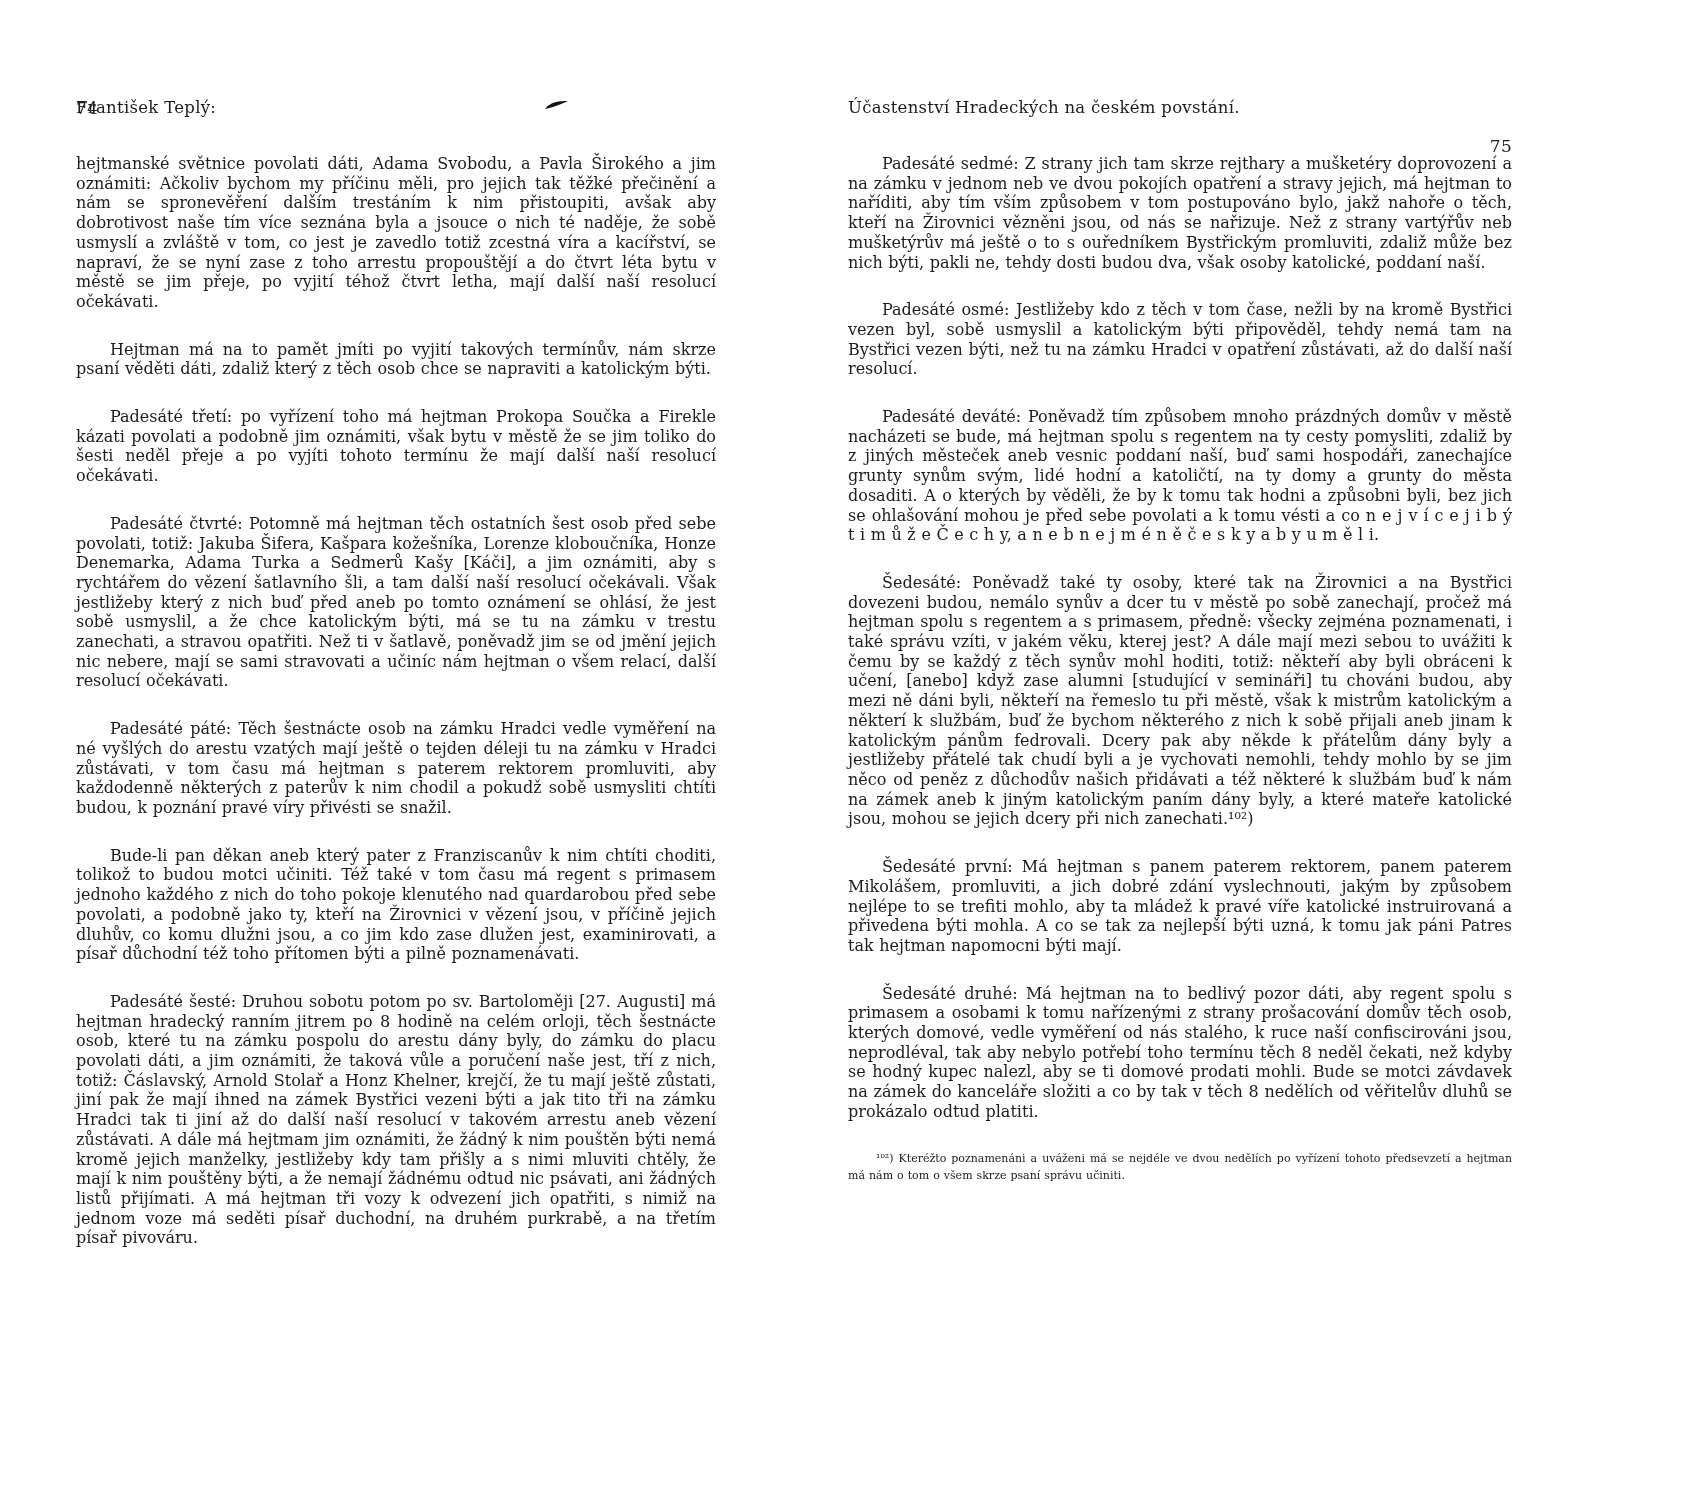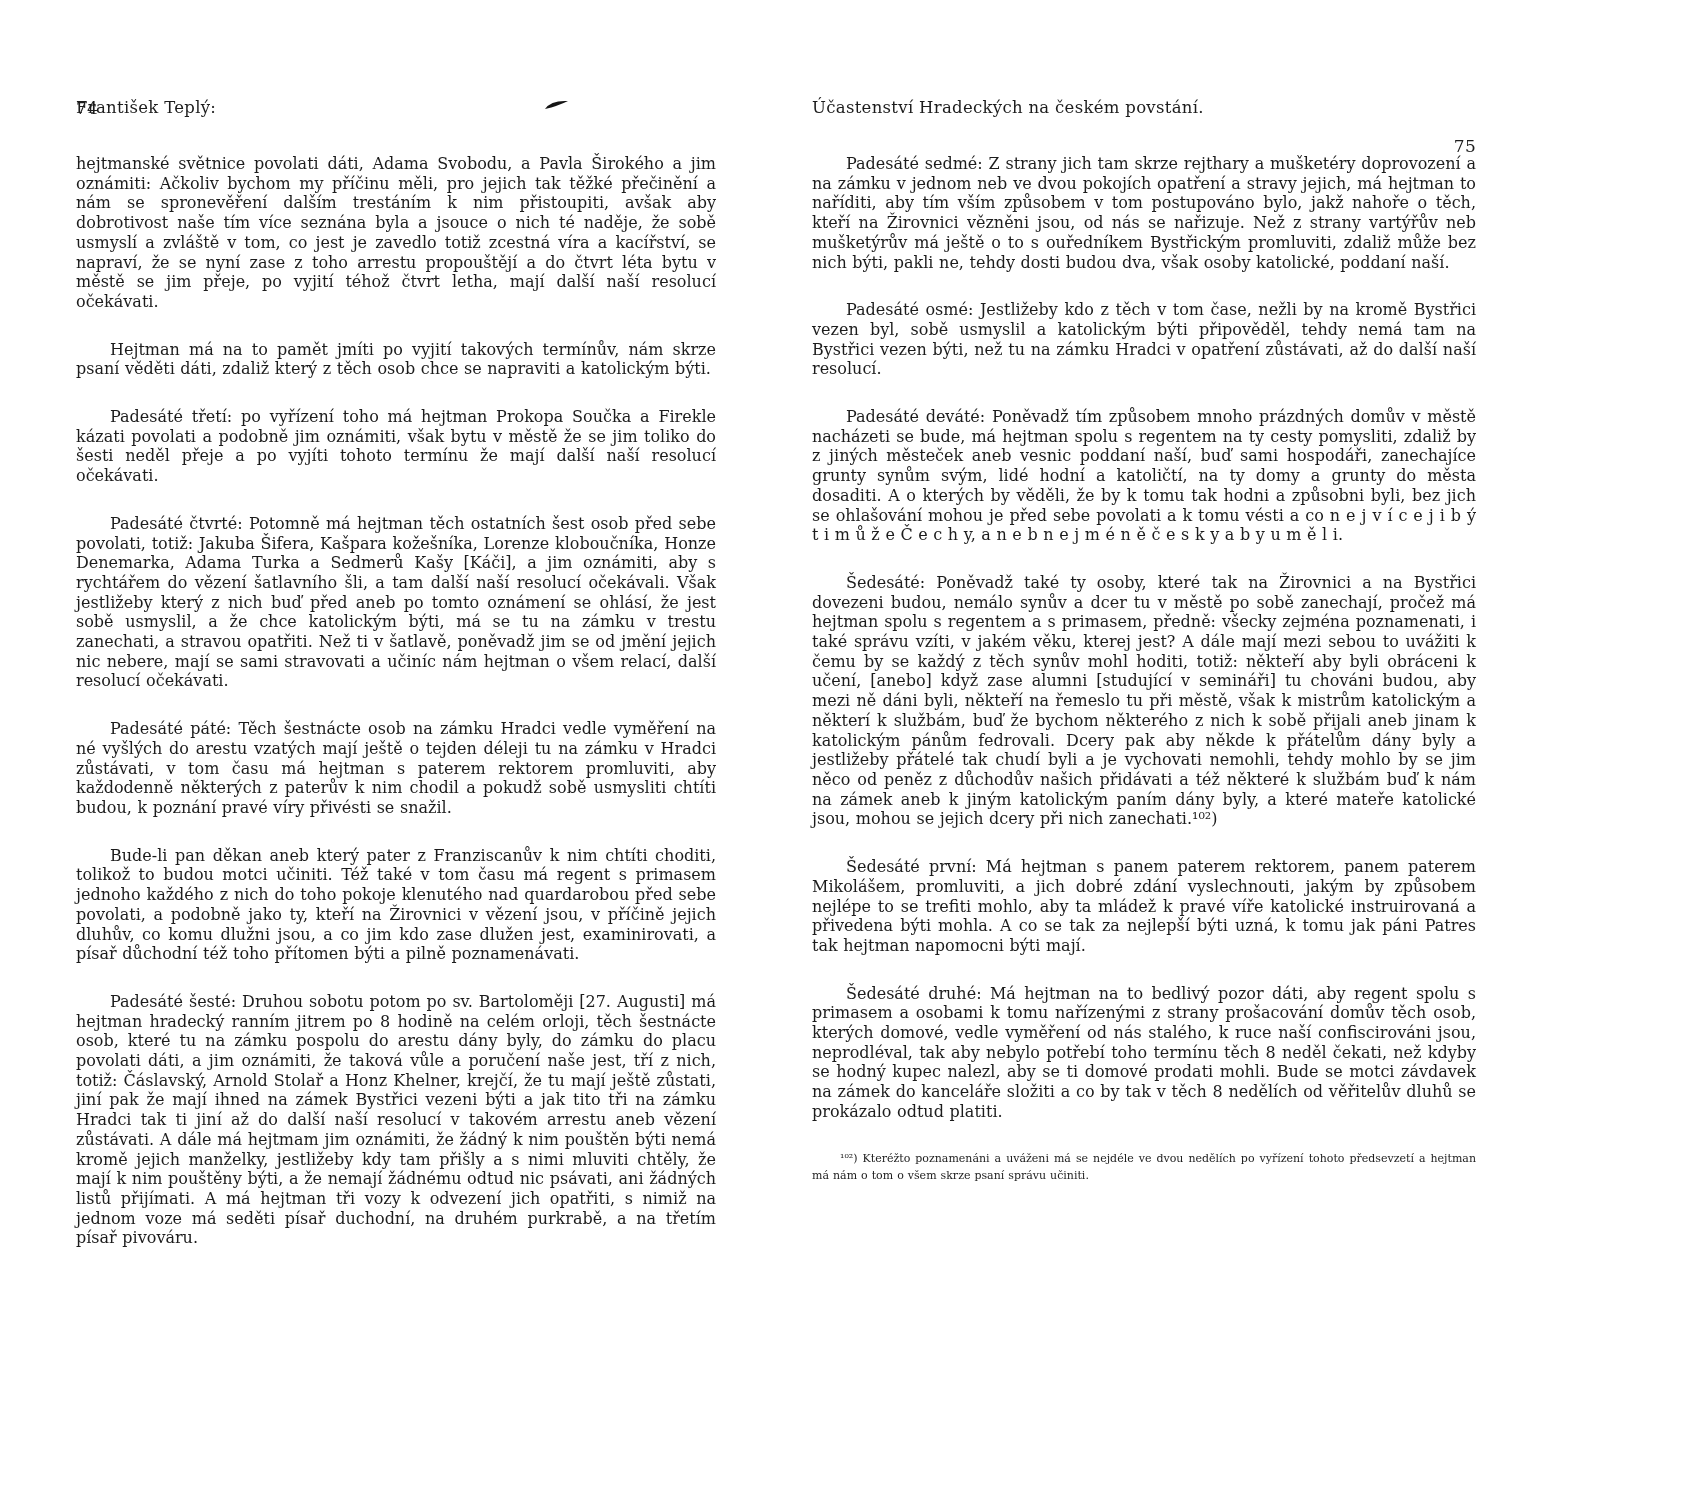--- a/index.html
+++ b/index.html
@@ -6,21 +6,21 @@
   html, body { background: #ffffff; }
   body {
     width: 1708px; height: 1500px;
     font-family: "DejaVu Serif", "Liberation Serif", serif;
     color: #1c1c1c;
     overflow: hidden;
   }
   .spread { position: relative; width: 1708px; height: 1500px; background: #ffffff; }
   .page { position: absolute; top: 98px; }
   .page--left  { left: 76px;  width: 640px; }
-  .page--right { left: 812px; width: 664px; }
+  .page--right { left: 848px; width: 664px; }
 
   .page-header { position: relative; height: 24px; font-size: 16.5px; letter-spacing: 0.3px; }
   .page-number { position: absolute; top: 0; font-size: 17px; }
   .page--left  .page-number { left: 0; }
   .page--right .page-number { right: 0; margin-top: 38px; }
   .running-title { display: block; text-align: left; }
 
   .ink-mark { position: absolute; left: 468px; top: 1px; line-height: 0; }
 
   .page-body {

